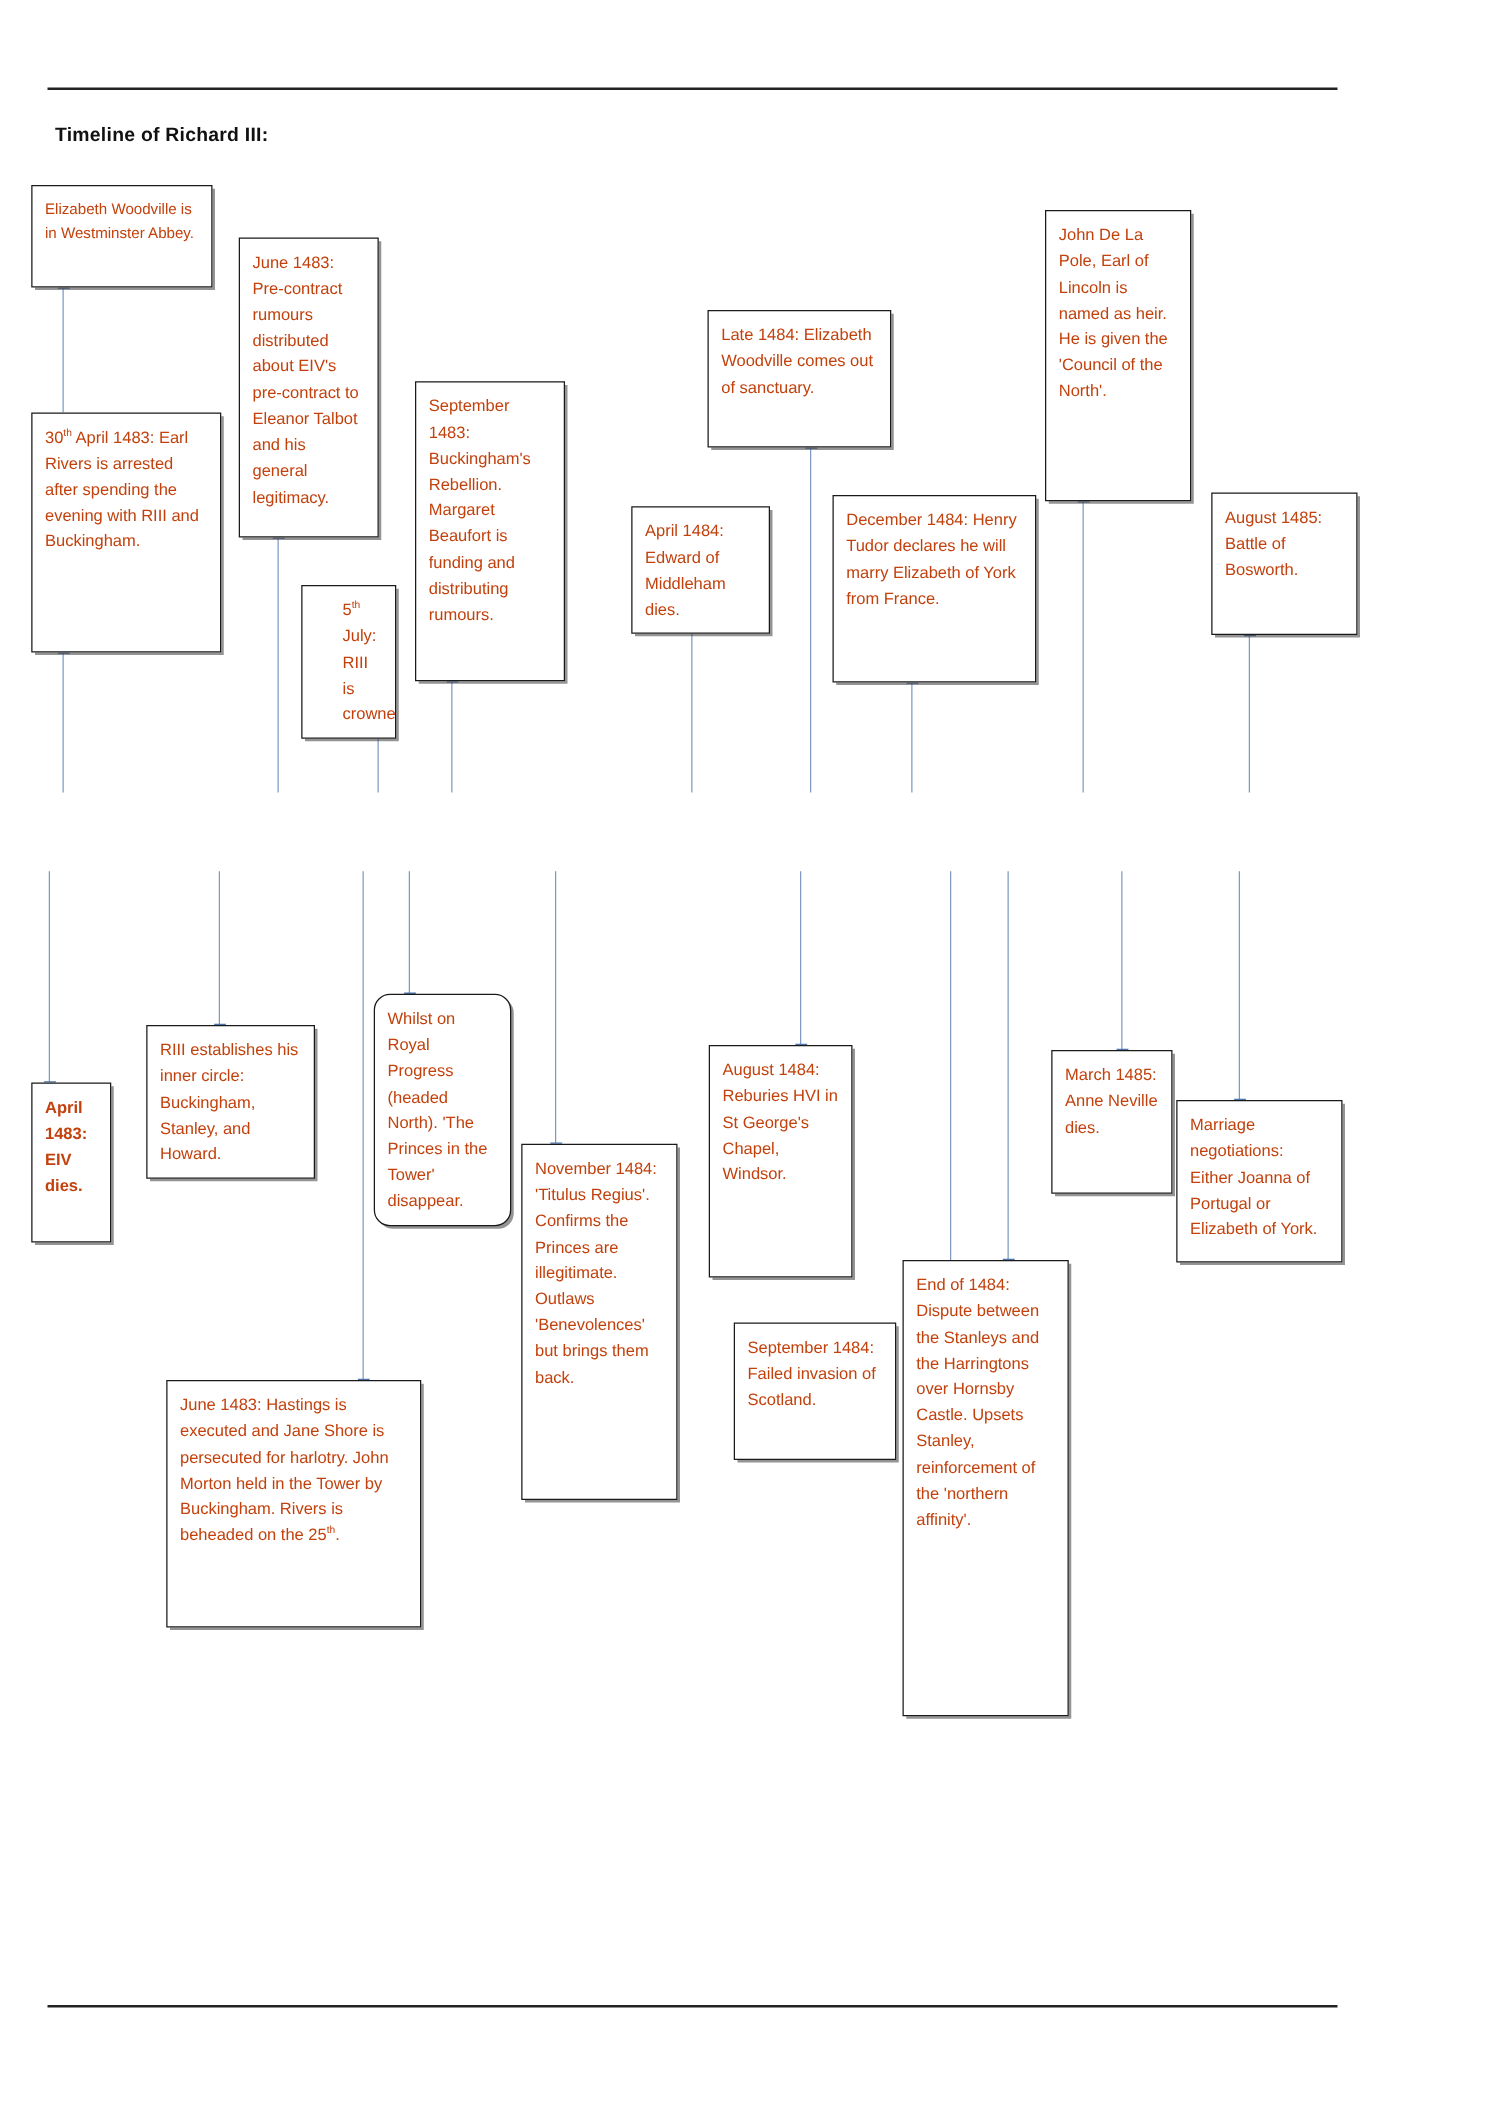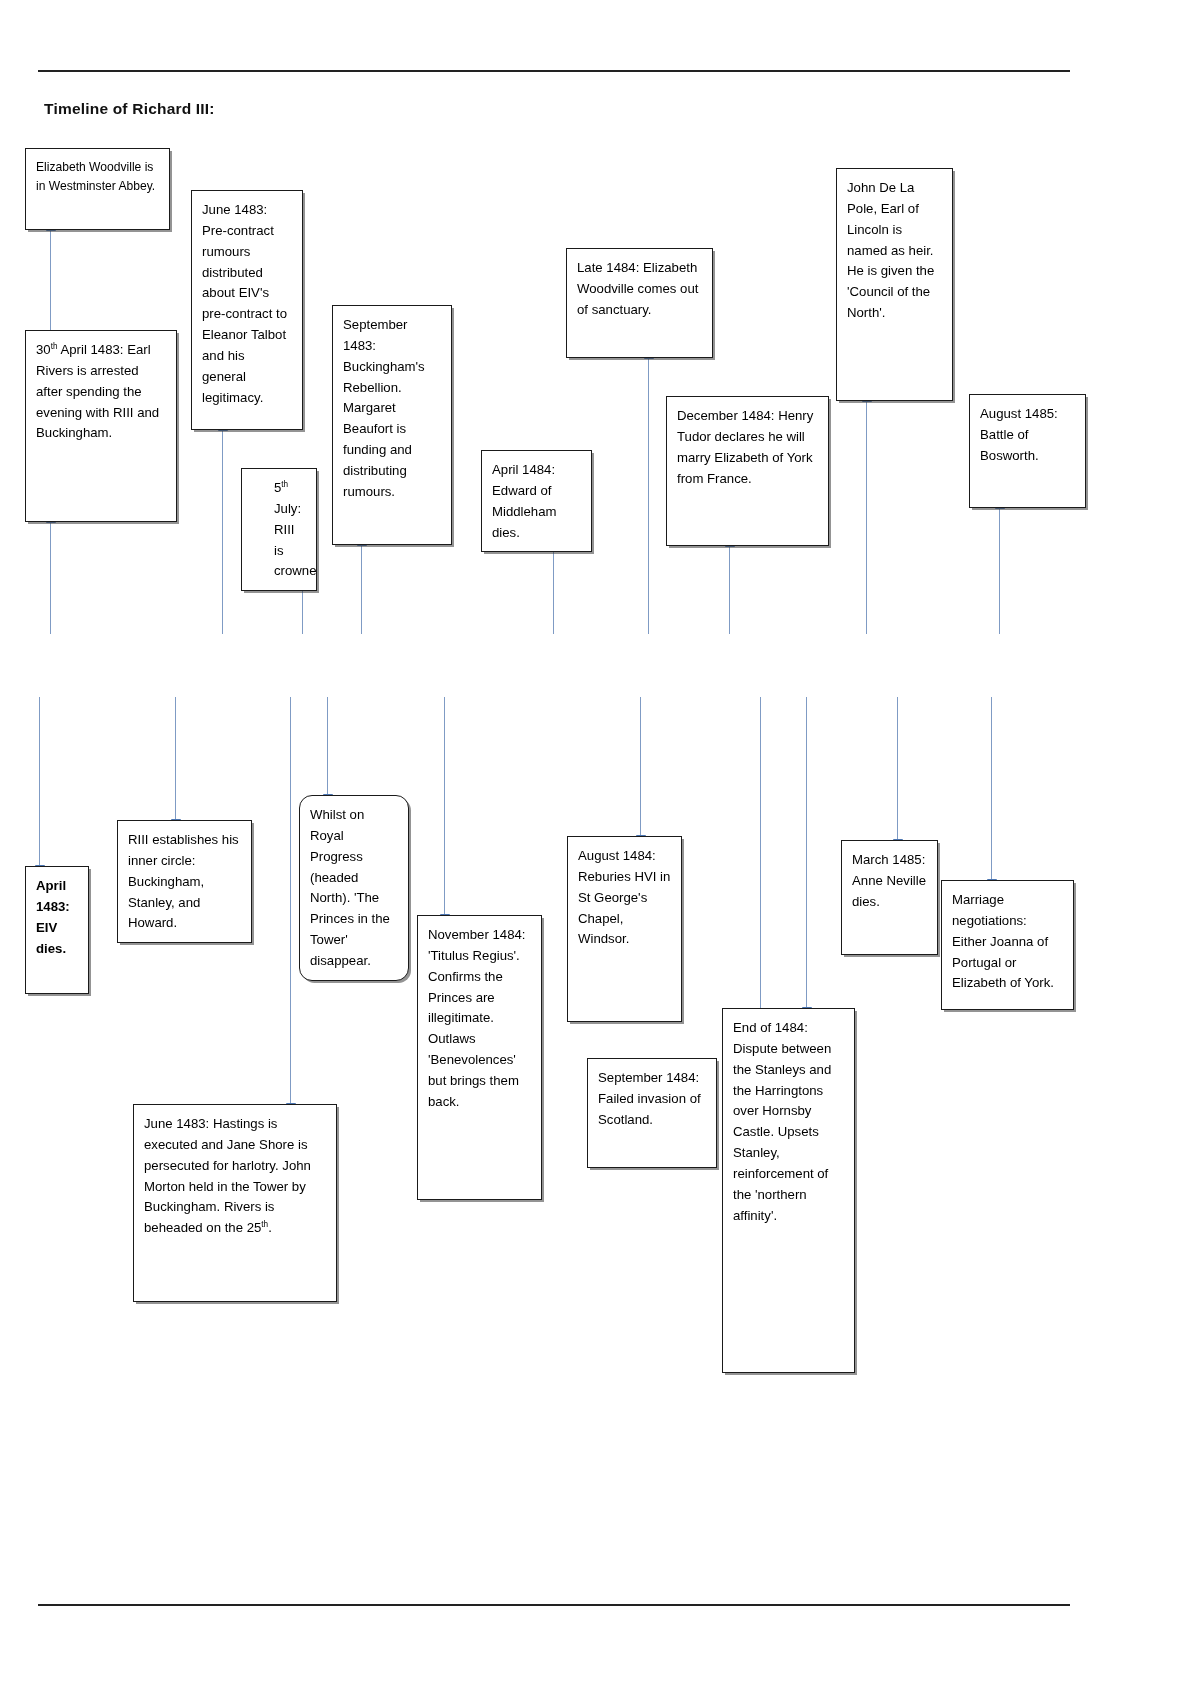--- a/index.html
+++ b/index.html
@@ -41,21 +41,21 @@
   
   .box {
     position: absolute;
     box-sizing: border-box;
     background: #ffffff;
     border: 1.5px solid #1a1a1a;
     box-shadow: 2.5px 2.5px 0 -0.5px rgba(60,60,60,0.55);
     padding: 9px 10px 8px 10px;
     font-size: 13.2px;
     line-height: 1.58;
-    color: #000000;
+    color: #c2410c;
     overflow: hidden;
   }
   .box.small { font-size: 12.1px; line-height: 1.55; }
 
   sup { font-size: 0.62em; vertical-align: super; line-height: 0; }
 
   
   #axis {
     position: absolute;
     left: 22px;
@@ -133,21 +133,21 @@
       <div class="conn down" style="left: 897px; top: 697px; height: 143px;"></div>
       <div class="conn down" style="left: 991px; top: 697px; height: 183px;"></div>
     </div>
 
   <div id="boxes-above-layer">
       <div class="box small" style="left: 25px; top: 148px; width: 145px; min-height: 82px;">Elizabeth Woodville is in Westminster Abbey.</div>
       <div class="box" style="left: 25px; top: 330px; width: 152px; min-height: 192px;">30<sup>th</sup> April 1483: Earl Rivers is arrested after spending the evening with RIII and Buckingham.</div>
       <div class="box" style="left: 191px; top: 190px; width: 112px; min-height: 240px;">June 1483: Pre-contract rumours distributed about EIV's pre-contract to Eleanor Talbot and his general legitimacy.</div>
       <div class="box" style="left: 241px; top: 468px; width: 76px; min-height: 72px; padding-left: 32px;">5<sup>th</sup> July: RIII is crowned.</div>
       <div class="box" style="left: 332px; top: 305px; width: 120px; min-height: 240px;">September 1483: Buckingham's Rebellion. Margaret Beaufort is funding and distributing rumours.</div>
-      <div class="box" style="left: 481px; top: 405px; width: 111px; min-height: 100px; margin-top: 45px;">April 1484: Edward of Middleham dies.</div>
+      <div class="box" style="left: 505px; top: 405px; width: 111px; min-height: 100px;">April 1484: Edward of Middleham dies.</div>
       <div class="box" style="left: 566px; top: 248px; width: 147px; min-height: 110px;">Late 1484: Elizabeth Woodville comes out of sanctuary.</div>
       <div class="box" style="left: 666px; top: 396px; width: 163px; min-height: 150px;">December 1484: Henry Tudor declares he will marry Elizabeth of York from France.</div>
       <div class="box" style="left: 836px; top: 168px; width: 117px; min-height: 233px;">John De La Pole, Earl of Lincoln is named as heir. He is given the 'Council of the North'.</div>
       <div class="box" style="left: 969px; top: 394px; width: 117px; min-height: 114px;">August 1485: Battle of Bosworth.</div>
     </div>
 
 
   <div id="boxes-below-layer">
       <div class="box" style="left: 25px; top: 866px; width: 64px; min-height: 128px; font-weight: bold;">April 1483: EIV dies.</div>
       <div class="box" style="left: 117px; top: 820px; width: 135px; min-height: 120px;">RIII establishes his inner circle: Buckingham, Stanley, and Howard.</div>

